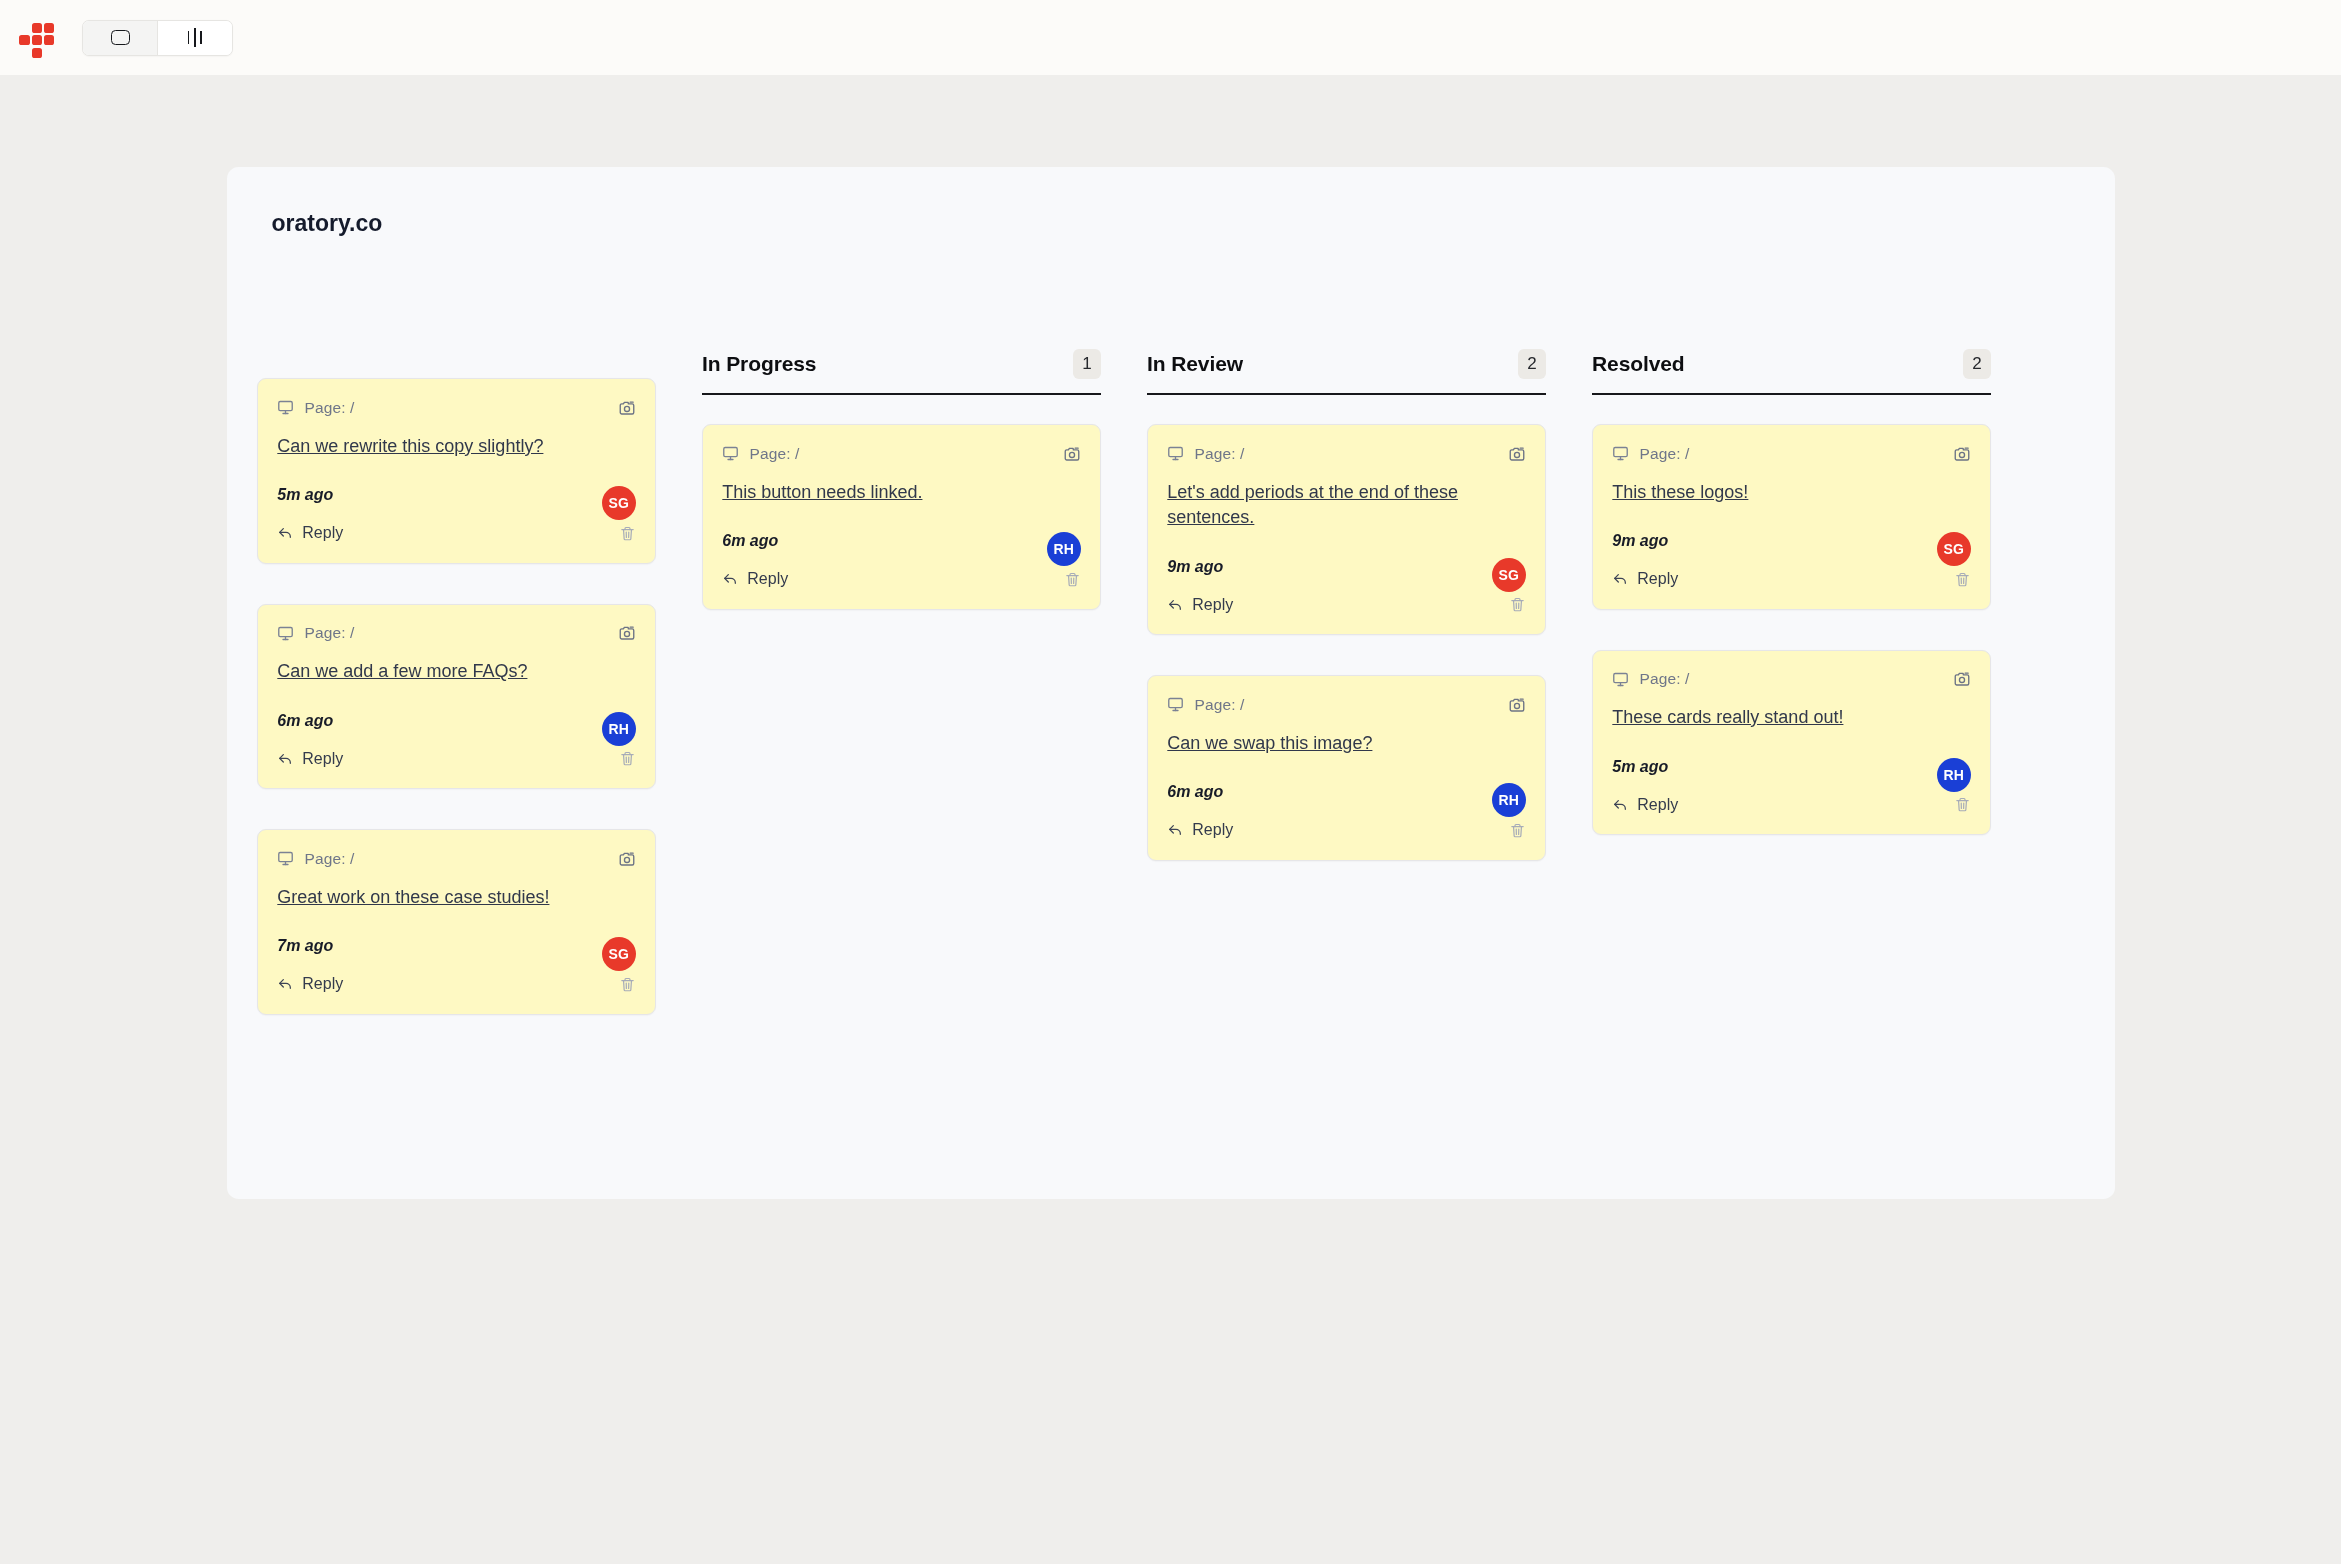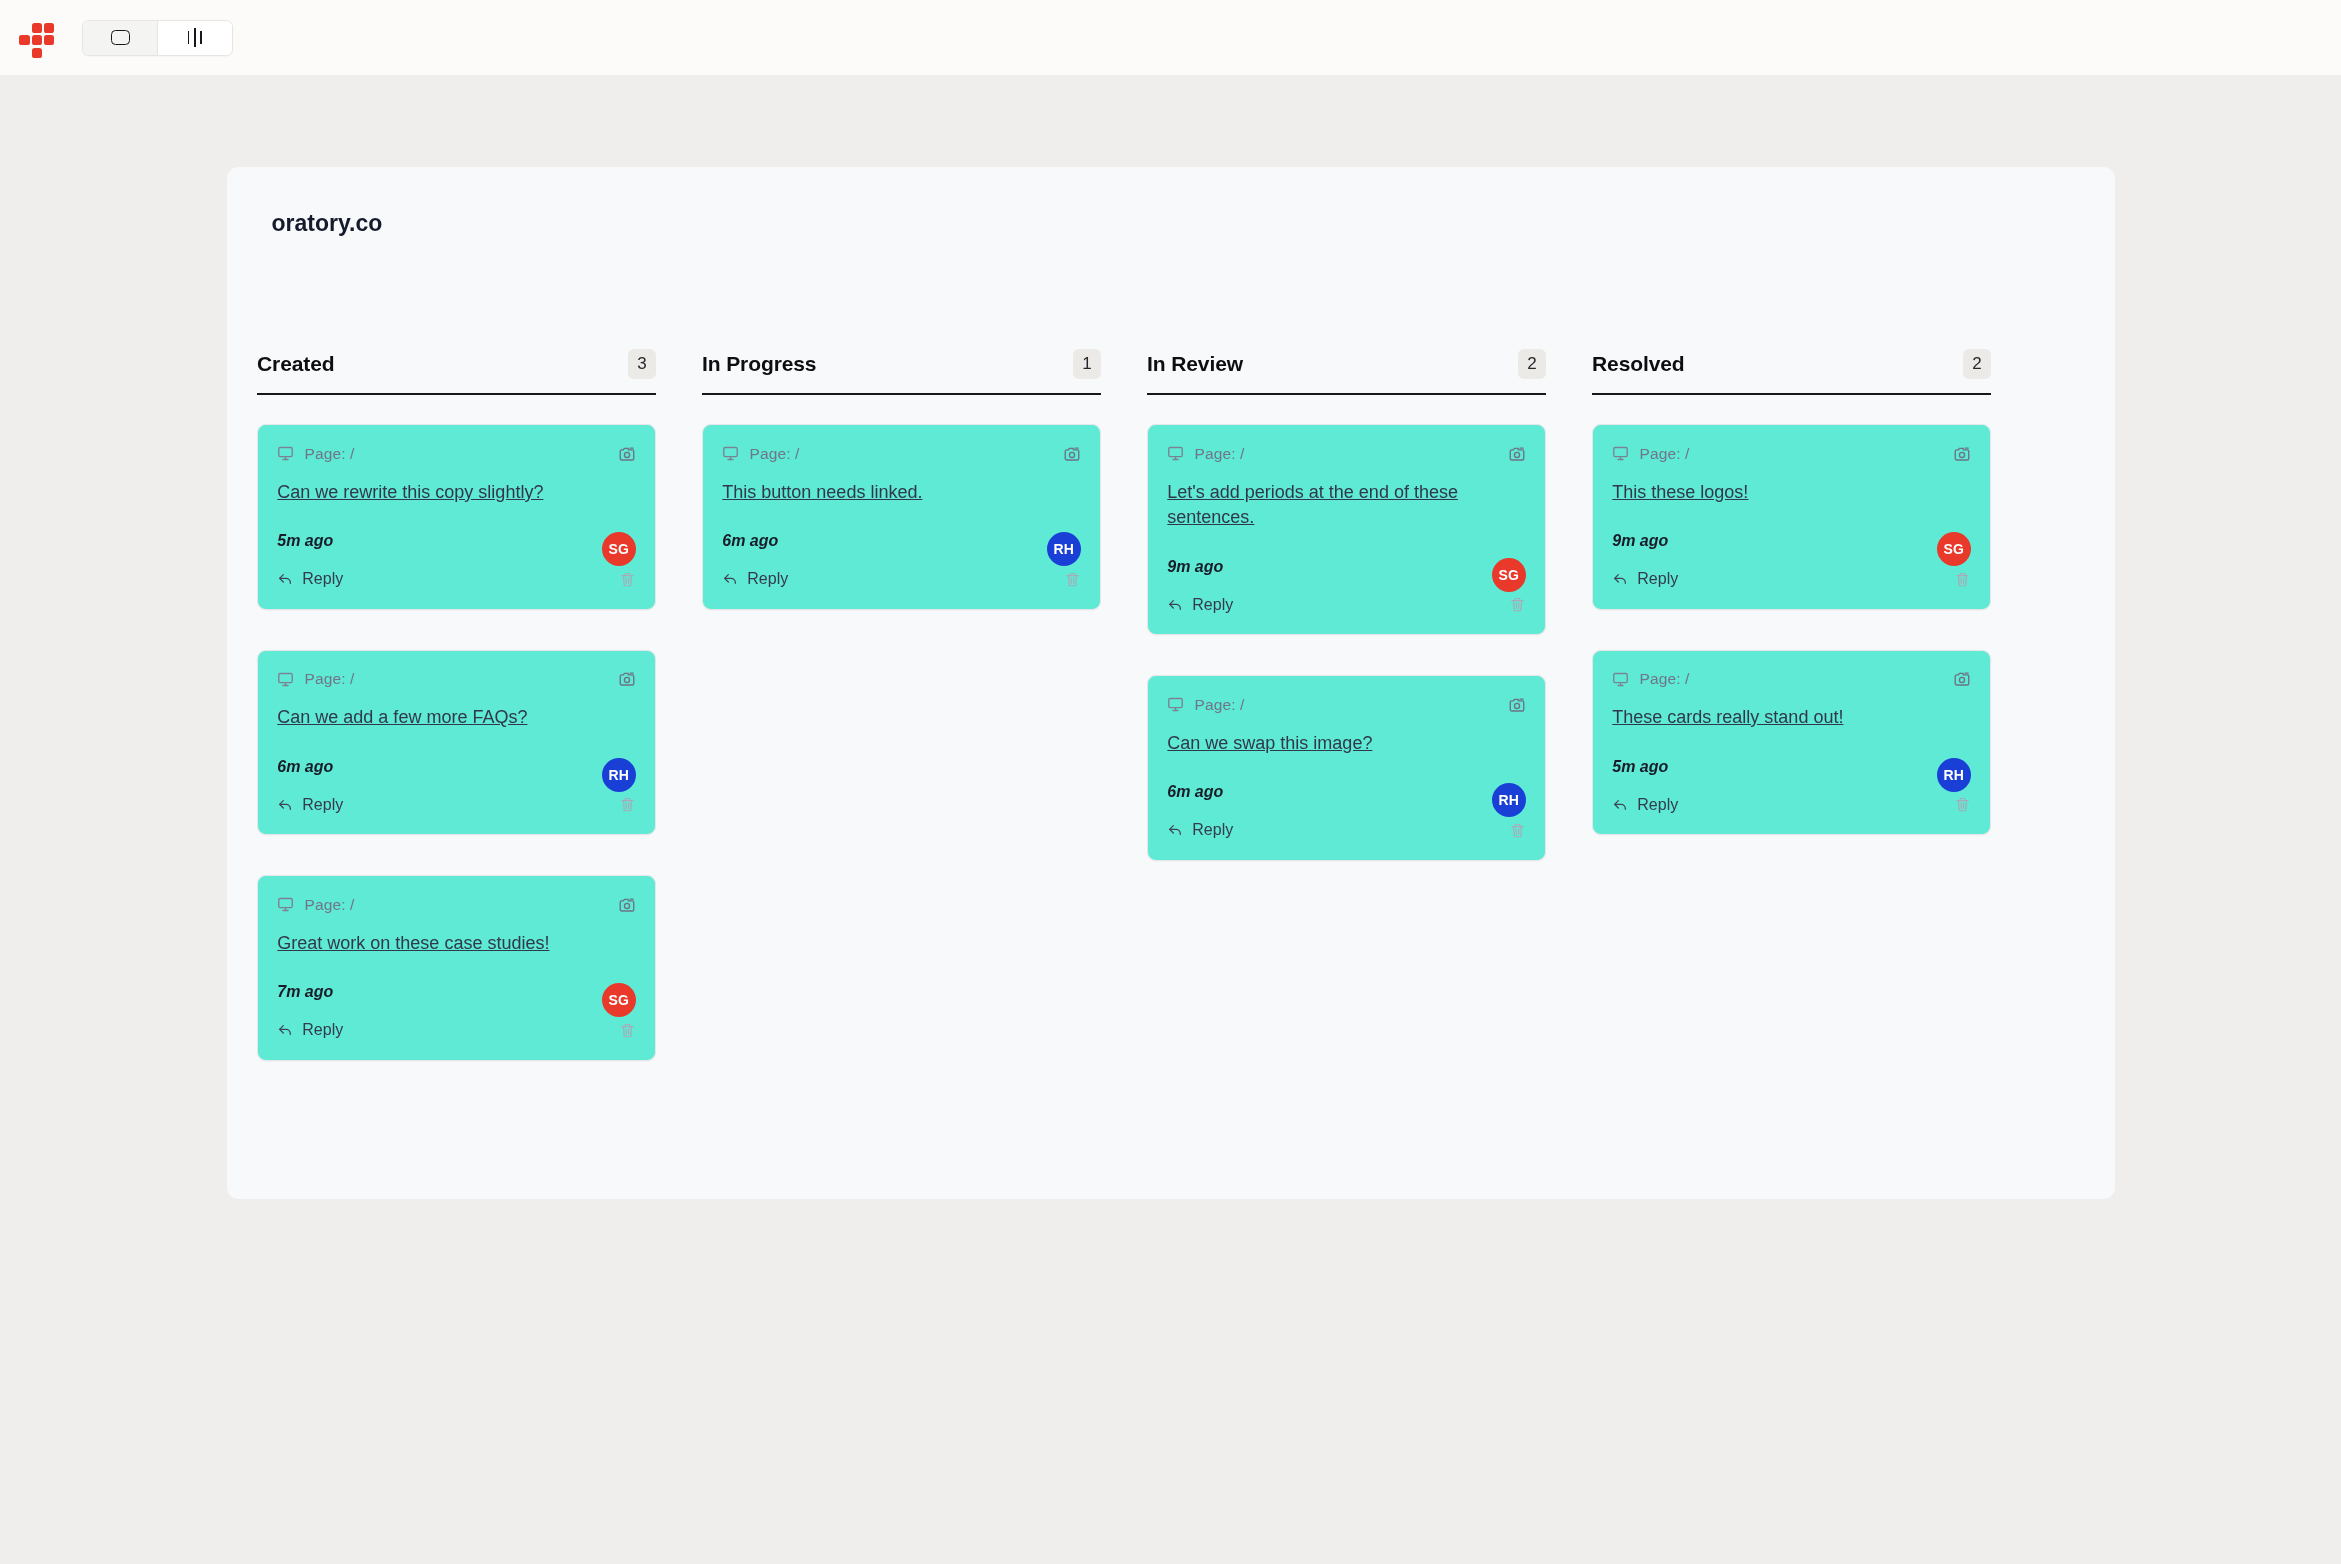--- a/index.html
+++ b/index.html
@@ -147,21 +147,21 @@
     align-items: center;
     justify-content: center;
     font-size: 17px;
     color: #26282D;
     padding: 0 6.4px;
   }
 
   .cards { padding-top: 29px; display: flex; flex-direction: column; gap: 40px; }
 
   .card {
-    background: #5eead4;
+    background: #fef9c3;
     border: 1.3px solid #E6E6E8;
     border-radius: 9px;
     padding: 15.5px 19.3px 17px 19.3px;
     box-shadow: 0 0.6px 1.3px rgba(16,24,40,0.03);
   }
 
   .card-top {
     display: flex;
     align-items: center;
     justify-content: space-between;
@@ -276,24 +276,20 @@
 </div>
 
 <div class="board-panel">
 
   <div class="panel-head">
     <div class="project-title">oratory.co</div>
   </div>
 
   <div class="columns-wrap">
       <div class="column">
-        <div class="col-head">
-          <span class="col-title">Created</span>
-          <span class="col-count">3</span>
-        </div>
         <div class="cards">
           <div class="card">
             <div class="card-top">
               <div class="page-ref">
                 <span>
                   <svg class="ic ic-monitor" width="17" height="17" viewBox="0 0 24 24" fill="none" stroke="currentColor" stroke-width="1.9" stroke-linecap="round" stroke-linejoin="round">
                     <rect x="2.5" y="3.5" width="19" height="13" rx="2"></rect>
                     <line x1="12" y1="16.5" x2="12" y2="20.5"></line>
                     <line x1="8.5" y1="20.5" x2="15.5" y2="20.5"></line>
                   </svg>

